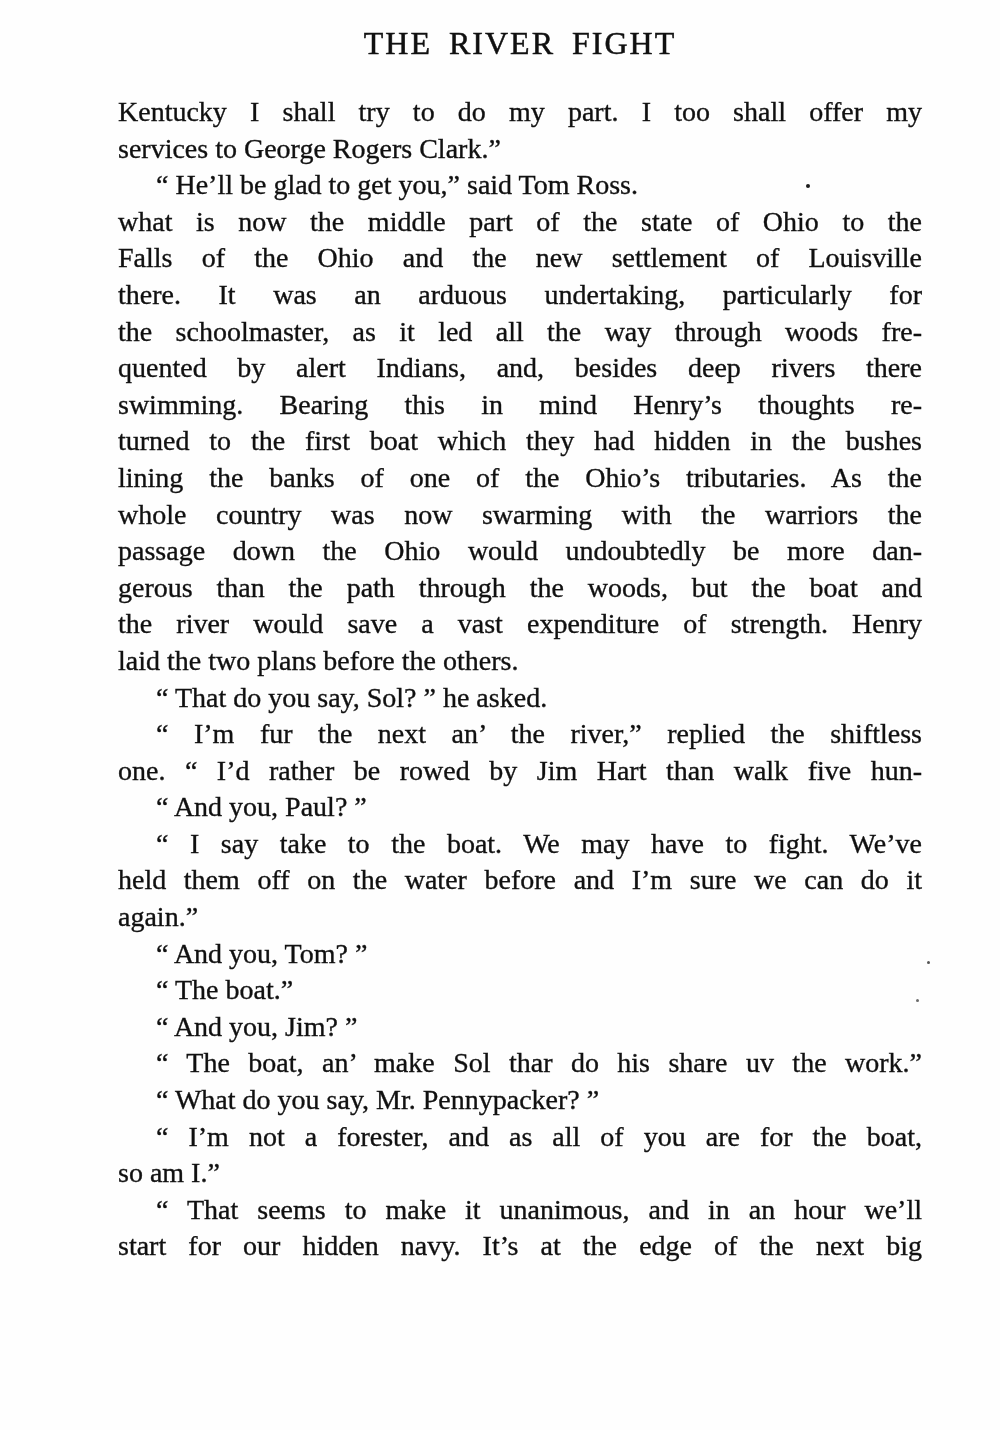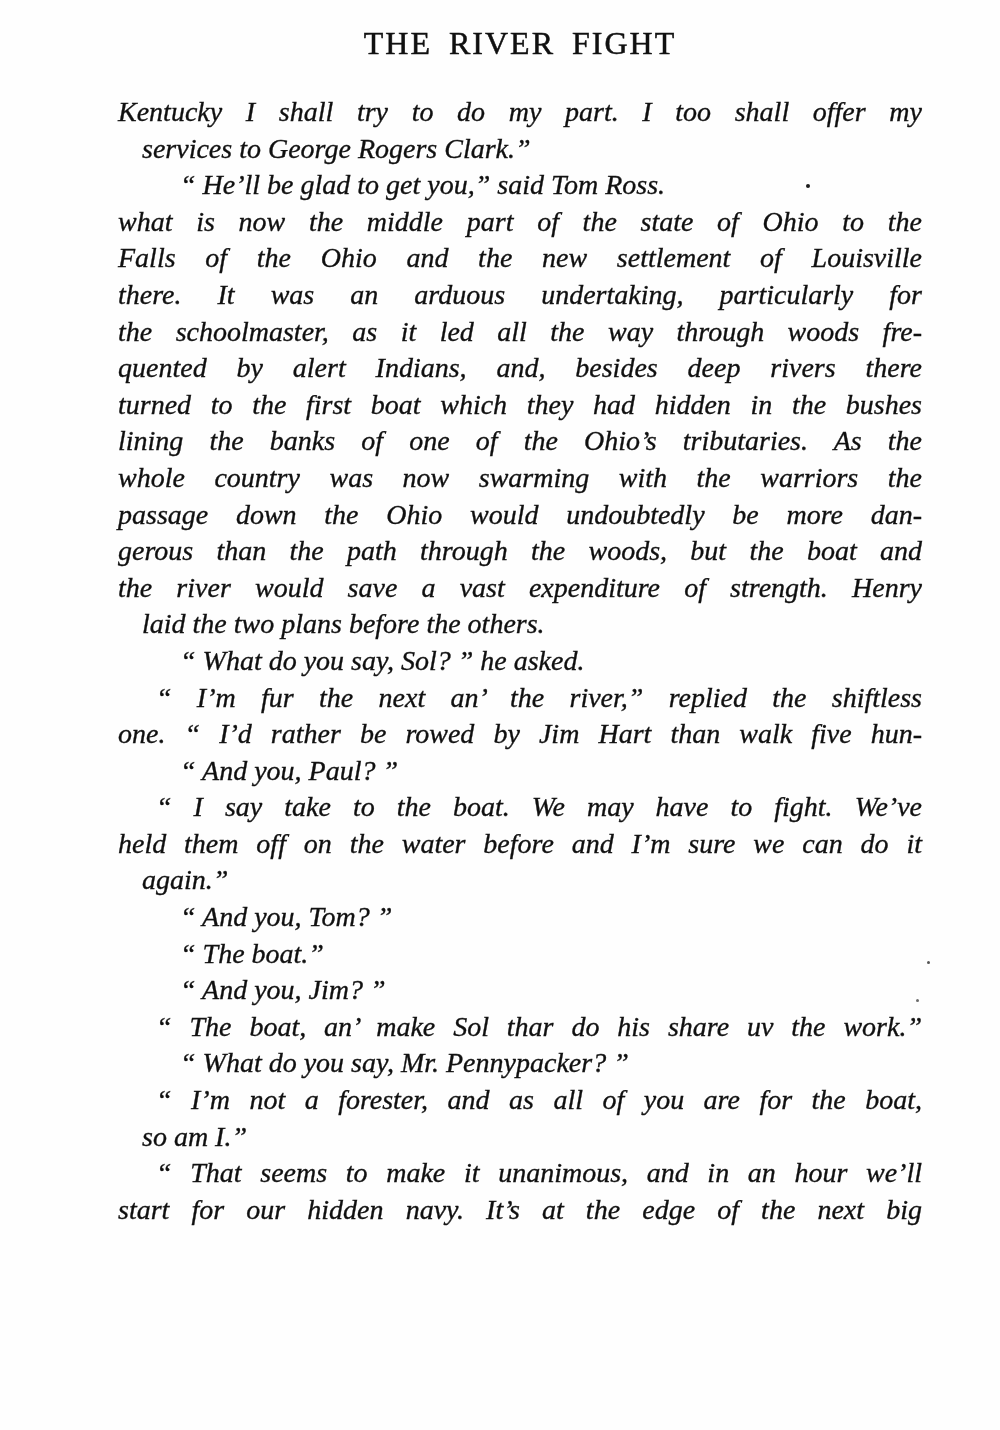--- a/index.html
+++ b/index.html
@@ -38,26 +38,24 @@
     font-size: 28px;
     line-height: 36.6px;
     -webkit-text-stroke: 0.35px #141414;
   }
   .ln {
     text-align: justify;
     text-align-last: justify;
     white-space: normal;
     height: 36.6px;
     overflow: visible;
-    font-style: italic;
   }
   .ln.last {
     text-align: left;
     text-align-last: left;
-    margin-left: 24px;
   }
   .ln.ind {
     padding-left: 38px;
   }
   #page-number {
     position: absolute;
     top: 1382px;
     left: 118px;
     width: 804px;
     text-align: center;
@@ -85,28 +83,29 @@
 
   <div id="page-text">
     <div class="ln">Kentucky I shall try to do my part.  I too shall offer my</div>
     <div class="ln last">services to George Rogers Clark.”</div>
     <div class="ln ind last">“ He’ll be glad to get you,” said Tom Ross.</div>
     <div class="ln">what is now the middle part of the state of Ohio to the</div>
     <div class="ln">Falls of the Ohio and the new settlement of Louisville</div>
     <div class="ln">there.  It was an arduous undertaking, particularly for</div>
     <div class="ln">the schoolmaster, as it led all the way through woods fre-</div>
     <div class="ln">quented by alert Indians, and, besides deep rivers there</div>
+    <div class="ln">swimming.  Bearing this in mind Henry’s thoughts re-</div>
     <div class="ln">turned to the first boat which they had hidden in the bushes</div>
     <div class="ln">lining the banks of one of the Ohio’s tributaries.  As the</div>
     <div class="ln">whole country was now swarming with the warriors the</div>
     <div class="ln">passage down the Ohio would undoubtedly be more dan-</div>
     <div class="ln">gerous than the path through the woods, but the boat and</div>
     <div class="ln">the river would save a vast expenditure of strength.  Henry</div>
     <div class="ln last">laid the two plans before the others.</div>
-    <div class="ln ind last">“ What do you say, Sol? ” he asked.</div>
+    <div class="ln ind last">“ That do you say, Sol? ” he asked.</div>
     <div class="ln ind">“ I’m fur the next an’ the river,” replied the shiftless</div>
     <div class="ln">one.  “ I’d rather be rowed by Jim Hart than walk five hun-</div>
     <div class="ln ind last">“ And you, Paul? ”</div>
     <div class="ln ind">“ I say take to the boat.  We may have to fight.  We’ve</div>
     <div class="ln">held them off on the water before and I’m sure we can do it</div>
     <div class="ln last">again.”</div>
     <div class="ln ind last">“ And you, Tom? ”</div>
     <div class="ln ind last">“ The boat.”</div>
     <div class="ln ind last">“ And you, Jim? ”</div>
     <div class="ln ind">“ The boat, an’ make Sol thar do his share uv the work.”</div>

